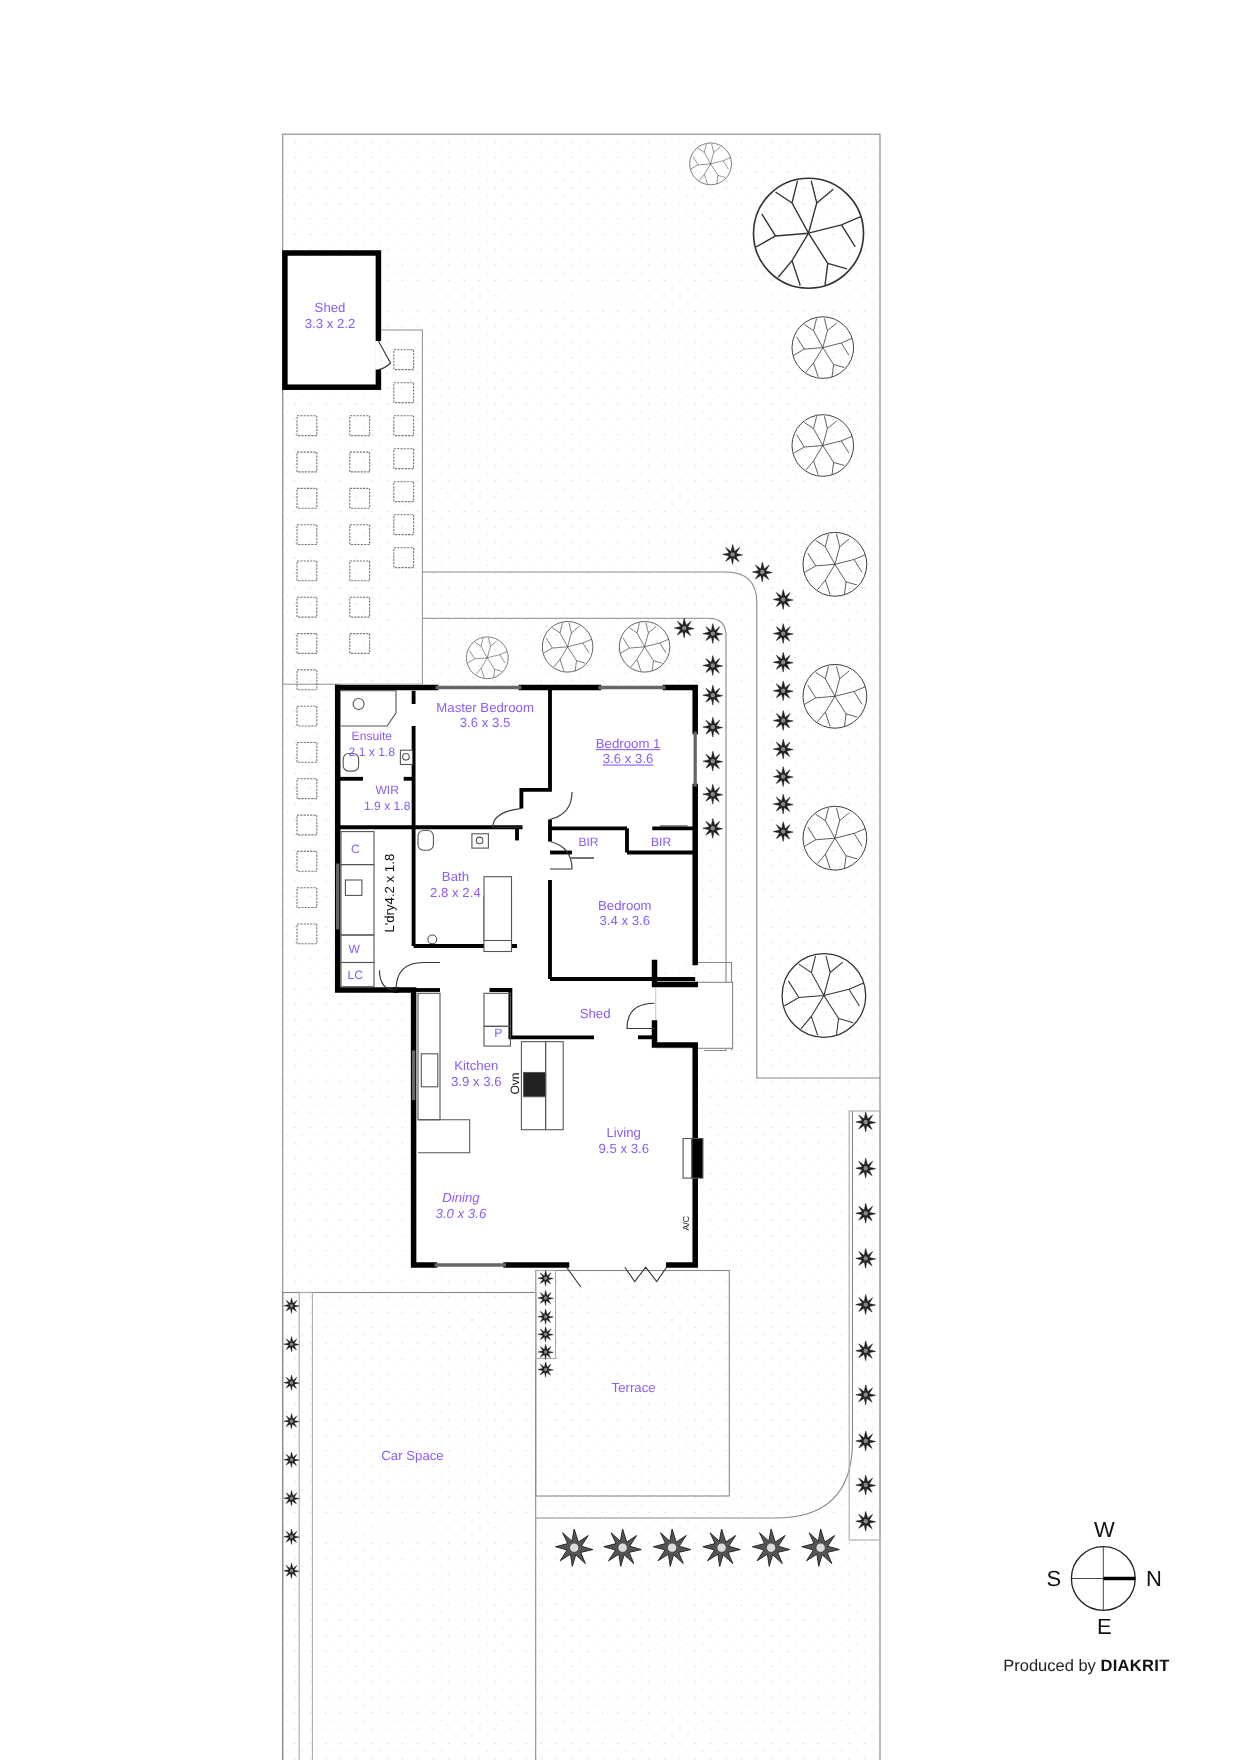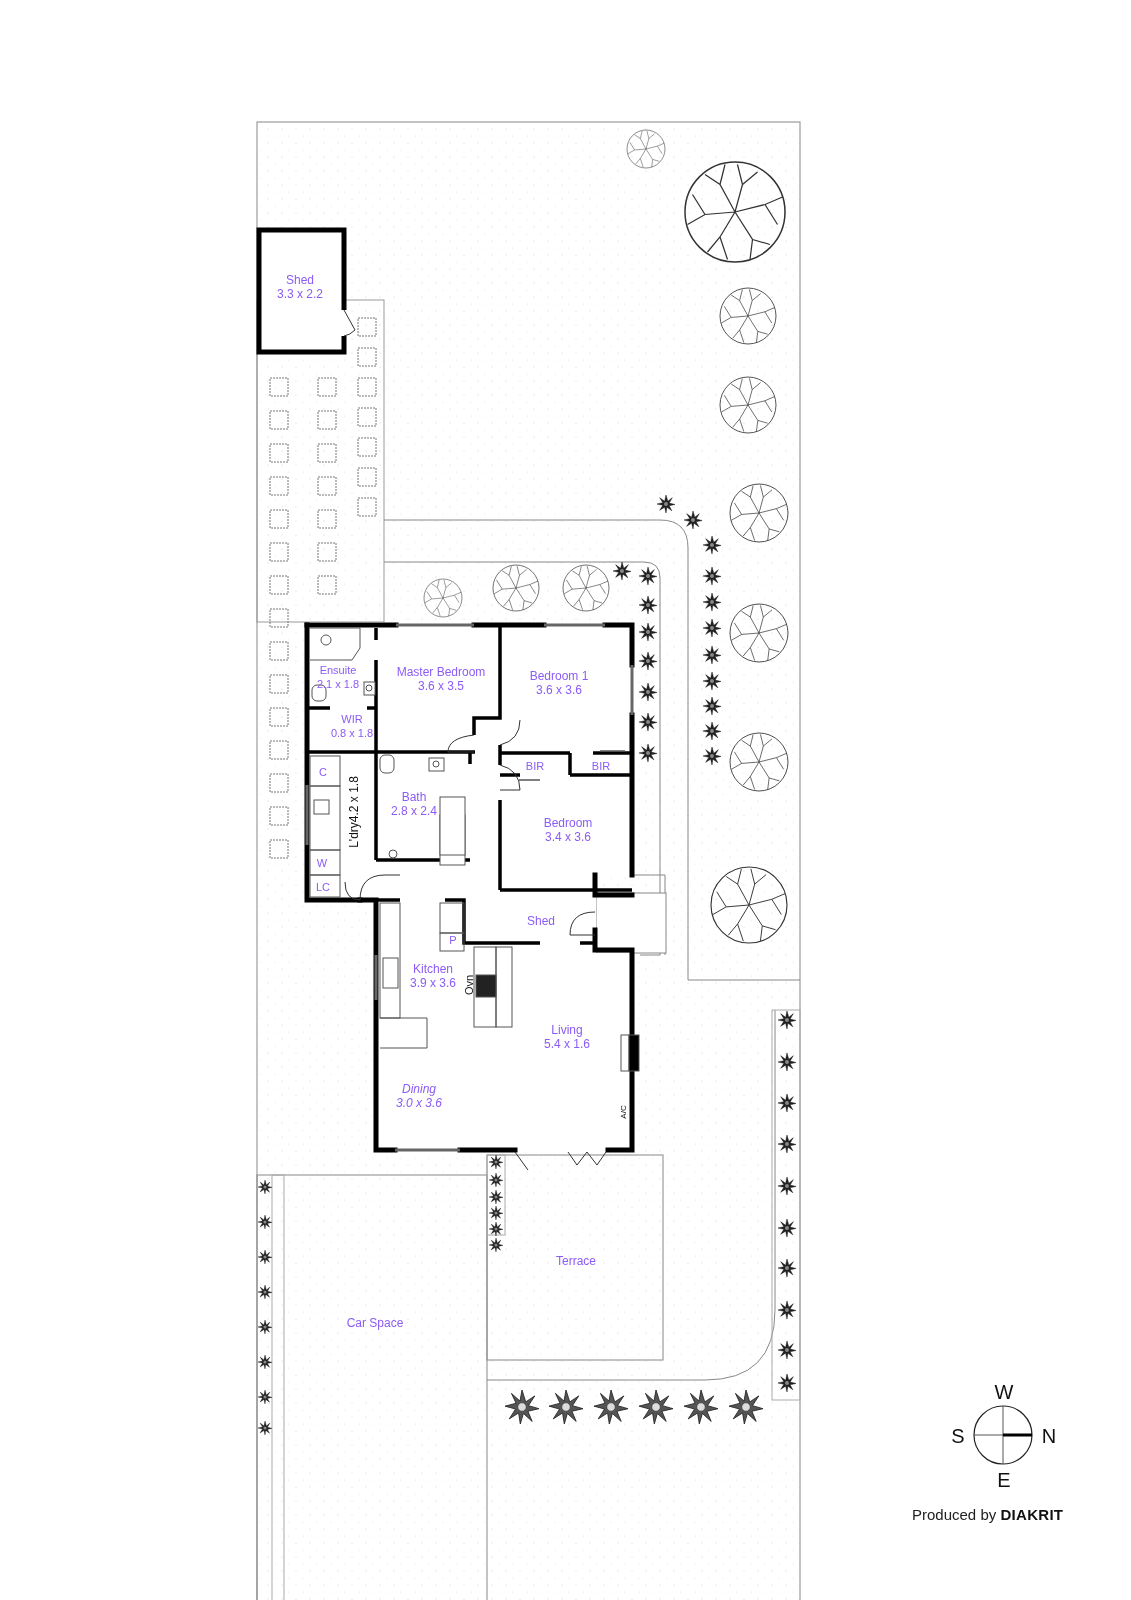--- a/index.html
+++ b/index.html
@@ -258,28 +258,28 @@
     <rect x="476" y="975" width="20" height="22" fill="#222"></rect>
     <rect x="621" y="1035" width="8" height="36" fill="none"></rect>
     <rect x="629" y="1035" width="10" height="36" fill="#000"></rect>
     <line x1="519" y1="780" x2="540" y2="780" stroke-width="1.5"></line>
     <line x1="600" y1="751" x2="625" y2="751" stroke-width="1.5"></line>
   </g>
 </svg>
 
 <div class="lbl" style="left:300px; top:273px;"><span>Shed</span><span class="dim">3.3 x 2.2</span></div>
 <div class="lbl small" style="left:338px; top:663px;"><span>Ensuite</span><span class="dim">2.1 x 1.8</span></div>
-<div class="lbl small" style="left:352px; top:712px;"><span>WIR</span><span class="dim">0.8 x 1.8</span></div>
-<div class="lbl" style="left:441px; top:665px;"><span>Master Bedroom</span><span class="dim">3.6 x 3.5</span></div>
-<div class="lbl" style="left:559px; top:669px;"><span>Bedroom 1</span><span class="dim">3.6 x 3.6</span></div>
+<div class="lbl small" style="left:352px; top:712px;"><span>WIR</span><span class="dim">1.9 x 1.8</span></div>
+<div class="lbl" style="left:441px; top:636px;"><span>Master Bedroom</span><span class="dim">3.6 x 3.5</span></div>
+<div class="lbl" style="left:571px; top:669px;text-decoration:underline;"><span>Bedroom 1</span><span class="dim">3.6 x 3.6</span></div>
 <div class="lbl" style="left:568px; top:816px;"><span>Bedroom</span><span class="dim">3.4 x 3.6</span></div>
 <div class="lbl" style="left:414px; top:790px;"><span>Bath</span><span class="dim">2.8 x 2.4</span></div>
 <div class="lbl-rot" style="left:354px; top:812px;"><span>L'dry</span><span class="dim">4.2 x 1.8</span></div>
 <div class="lbl" style="left:433px; top:962px;"><span>Kitchen</span><span class="dim">3.9 x 3.6</span></div>
-<div class="lbl" style="left:567px; top:1023px;"><span>Living</span><span class="dim">5.4 x 1.6</span></div>
+<div class="lbl" style="left:567px; top:1023px;"><span>Living</span><span class="dim">9.5 x 3.6</span></div>
 <div class="lbl" style="left:419px; top:1082px;font-style:italic;"><span>Dining</span><span class="dim">3.0 x 3.6</span></div>
 <div class="lbl" style="left:541px; top:914px;"><span>Shed</span></div>
 <div class="lbl" style="left:576px; top:1254px;"><span>Terrace</span></div>
 <div class="lbl" style="left:375px; top:1268px;margin-top:48px;"><span>Car Space</span></div>
 
 <div class="lbl small" style="left:535px; top:759px;">BIR</div>
 <div class="lbl small" style="left:601px; top:759px;">BIR</div>
 <div class="lbl small" style="left:323px; top:765px;">C</div>
 <div class="lbl small" style="left:322px; top:856px;">W</div>
 <div class="lbl small" style="left:323px; top:880px;">LC</div>

